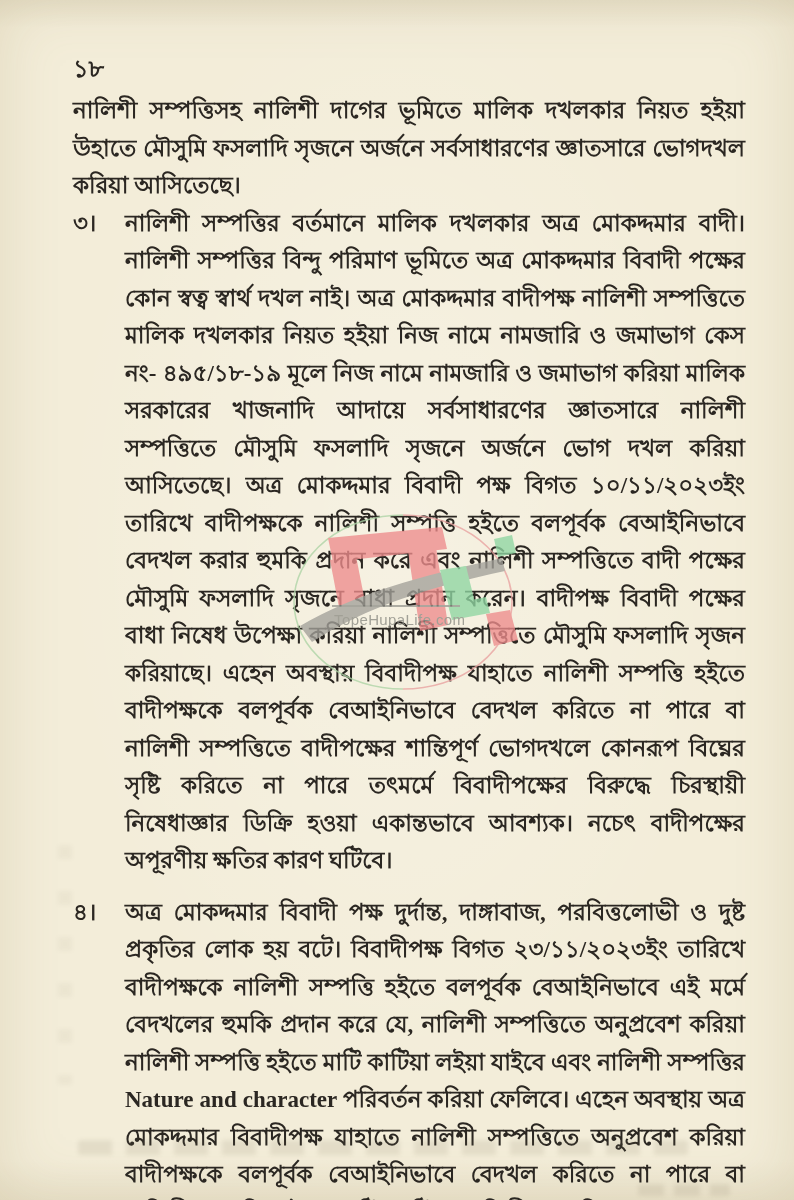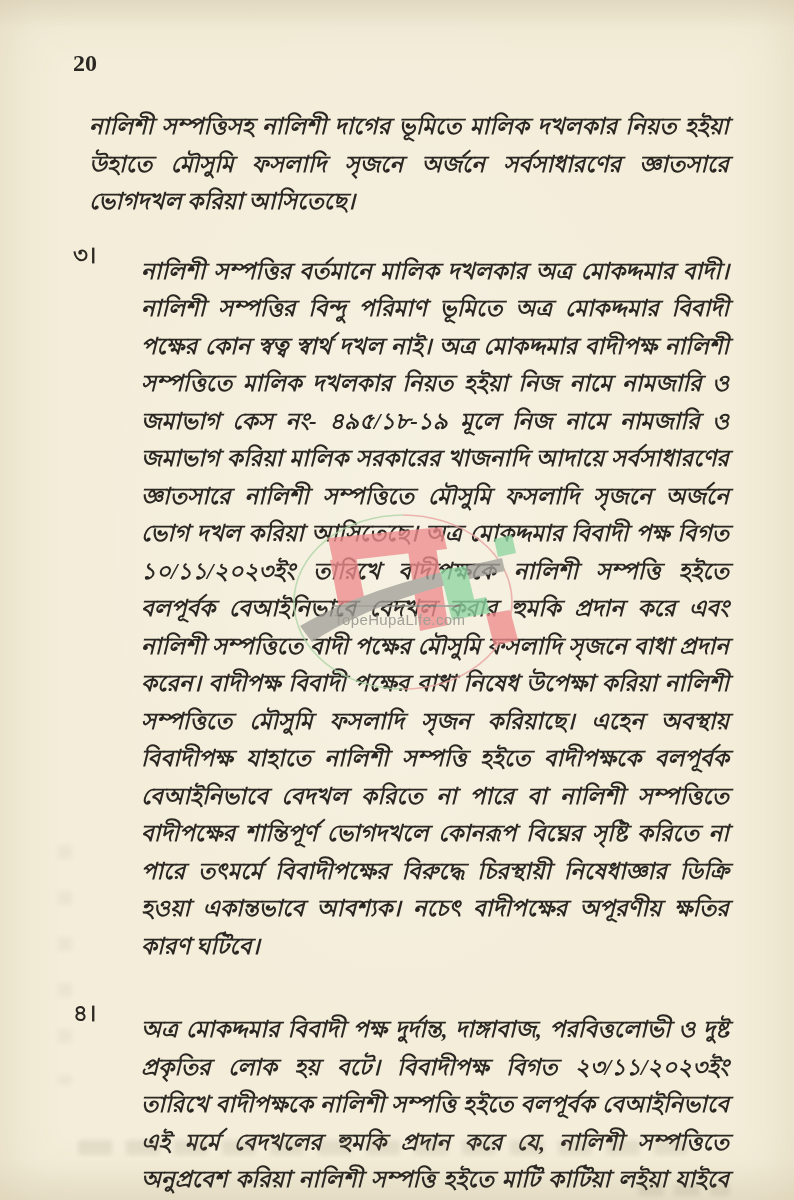--- a/index.html
+++ b/index.html
@@ -18,21 +18,21 @@
   .header{
     position:absolute;top:50px;left:73px;right:49px;
     display:flex;justify-content:space-between;align-items:baseline;
     font-size:24px;font-weight:700;
   }
   .body{
     position:absolute;top:92px;left:73px;right:49px;
     font-size:23px;font-weight:600;line-height:37.5px;
     text-align:justify;
   }
-  .body p{margin:16px;font-style:italic;}
+  .body p{margin:0;}
   .intro{margin-left:52px;margin-bottom:17px;}
   .item{display:flex;margin-bottom:14px;}
   .item .num{flex:0 0 52px;font-weight:700;}
   .item .txt{flex:1;}
   .watermark{
     position:absolute;left:290px;top:494px;width:230px;height:210px;
     opacity:0.78;pointer-events:none;
   }
   .watermark svg{display:block;width:100%;height:100%;}
   .wm-site-text{
@@ -49,21 +49,21 @@
     background:repeating-linear-gradient(90deg,#7a7057 0 26px,transparent 26px 36px);}
   .bleed.b3{left:58px;top:845px;width:14px;height:240px;opacity:0.06;
     background:repeating-linear-gradient(180deg,#7a7057 0 14px,transparent 14px 46px);}
 </style>
 </head>
 <body>
 
 <div class="page">
 
   <div class="header">
-    <span>20</span>
+    <span>১৮</span>
   </div>
 
   <div class="body">
     <p class="intro">নালিশী সম্পত্তিসহ নালিশী দাগের ভূমিতে মালিক দখলকার নিয়ত হইয়া উহাতে মৌসুমি ফসলাদি সৃজনে অর্জনে সর্বসাধারণের জ্ঞাতসারে ভোগদখল করিয়া আসিতেছে।</p>
 
     <div class="item">
       <span class="num">৩।</span>
       <p class="txt">নালিশী সম্পত্তির বর্তমানে মালিক দখলকার অত্র মোকদ্দমার বাদী। নালিশী সম্পত্তির বিন্দু পরিমাণ ভূমিতে অত্র মোকদ্দমার বিবাদী পক্ষের কোন স্বত্ব স্বার্থ দখল নাই। অত্র মোকদ্দমার বাদীপক্ষ নালিশী সম্পত্তিতে মালিক দখলকার নিয়ত হইয়া নিজ নামে নামজারি ও জমাভাগ কেস নং- ৪৯৫/১৮-১৯ মূলে নিজ নামে নামজারি ও জমাভাগ করিয়া মালিক সরকারের খাজনাদি আদায়ে সর্বসাধারণের জ্ঞাতসারে নালিশী সম্পত্তিতে মৌসুমি ফসলাদি সৃজনে অর্জনে ভোগ দখল করিয়া আসিতেছে। অত্র মোকদ্দমার বিবাদী পক্ষ বিগত ১০/১১/২০২৩ইং তারিখে বাদীপক্ষকে নালিশী সম্পত্তি হইতে বলপূর্বক বেআইনিভাবে বেদখল করার হুমকি প্রদান করে এবং নালিশী সম্পত্তিতে বাদী পক্ষের মৌসুমি ফসলাদি সৃজনে বাধা প্রদান করেন। বাদীপক্ষ বিবাদী পক্ষের বাধা নিষেধ উপেক্ষা করিয়া নালিশী সম্পত্তিতে মৌসুমি ফসলাদি সৃজন করিয়াছে। এহেন অবস্থায় বিবাদীপক্ষ যাহাতে নালিশী সম্পত্তি হইতে বাদীপক্ষকে বলপূর্বক বেআইনিভাবে বেদখল করিতে না পারে বা নালিশী সম্পত্তিতে বাদীপক্ষের শান্তিপূর্ণ ভোগদখলে কোনরূপ বিঘ্নের সৃষ্টি করিতে না পারে তৎমর্মে বিবাদীপক্ষের বিরুদ্ধে চিরস্থায়ী নিষেধাজ্ঞার ডিক্রি হওয়া একান্তভাবে আবশ্যক। নচেৎ বাদীপক্ষের অপূরণীয় ক্ষতির কারণ ঘটিবে।</p>
     </div>
 

